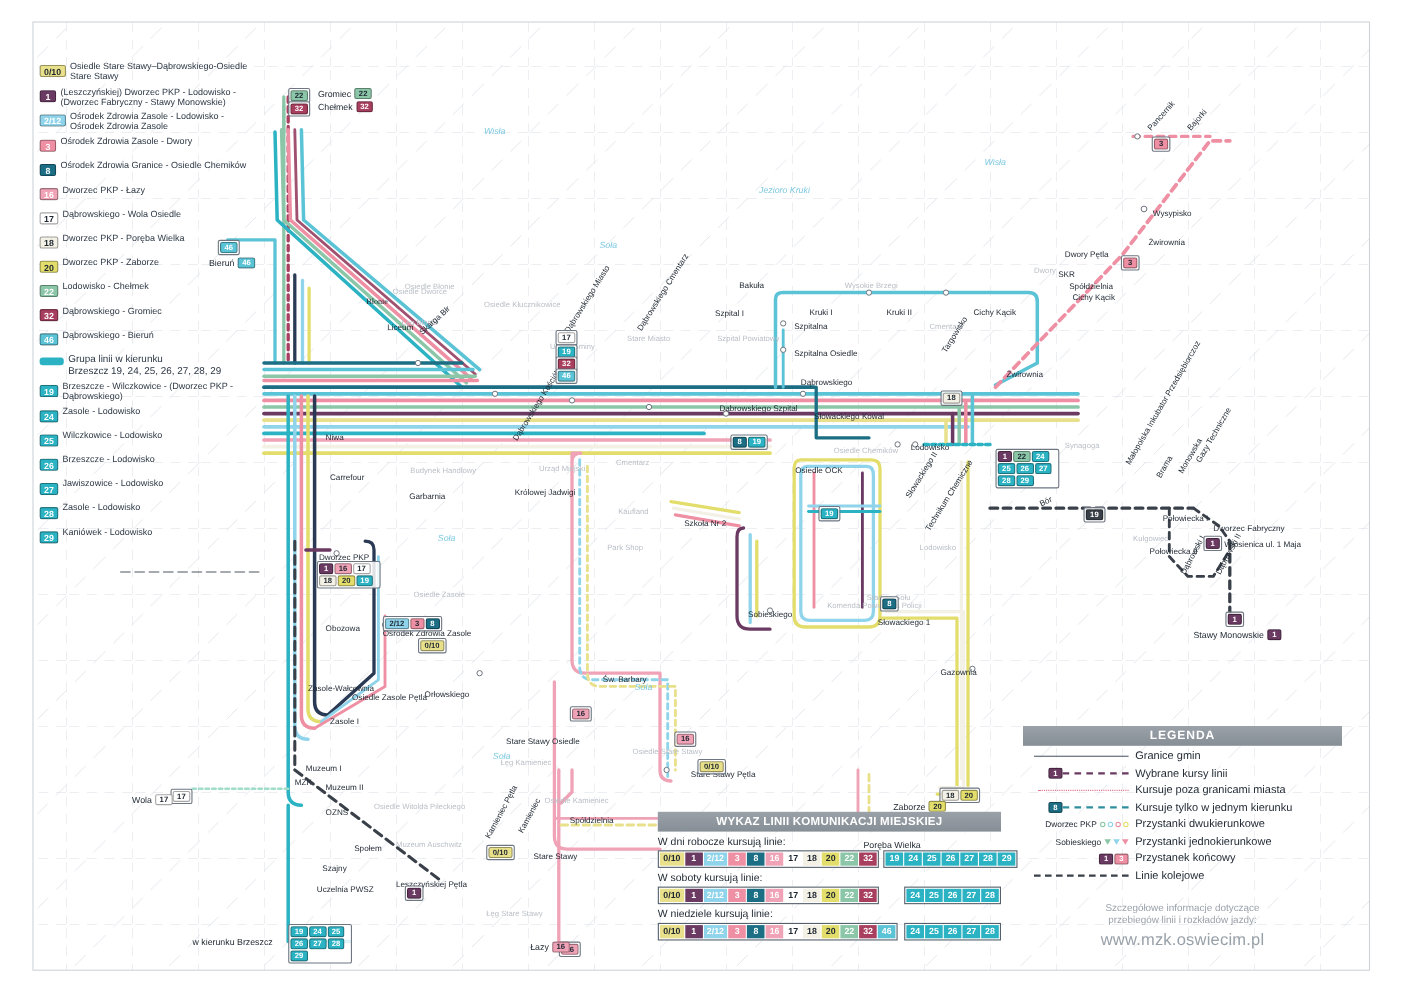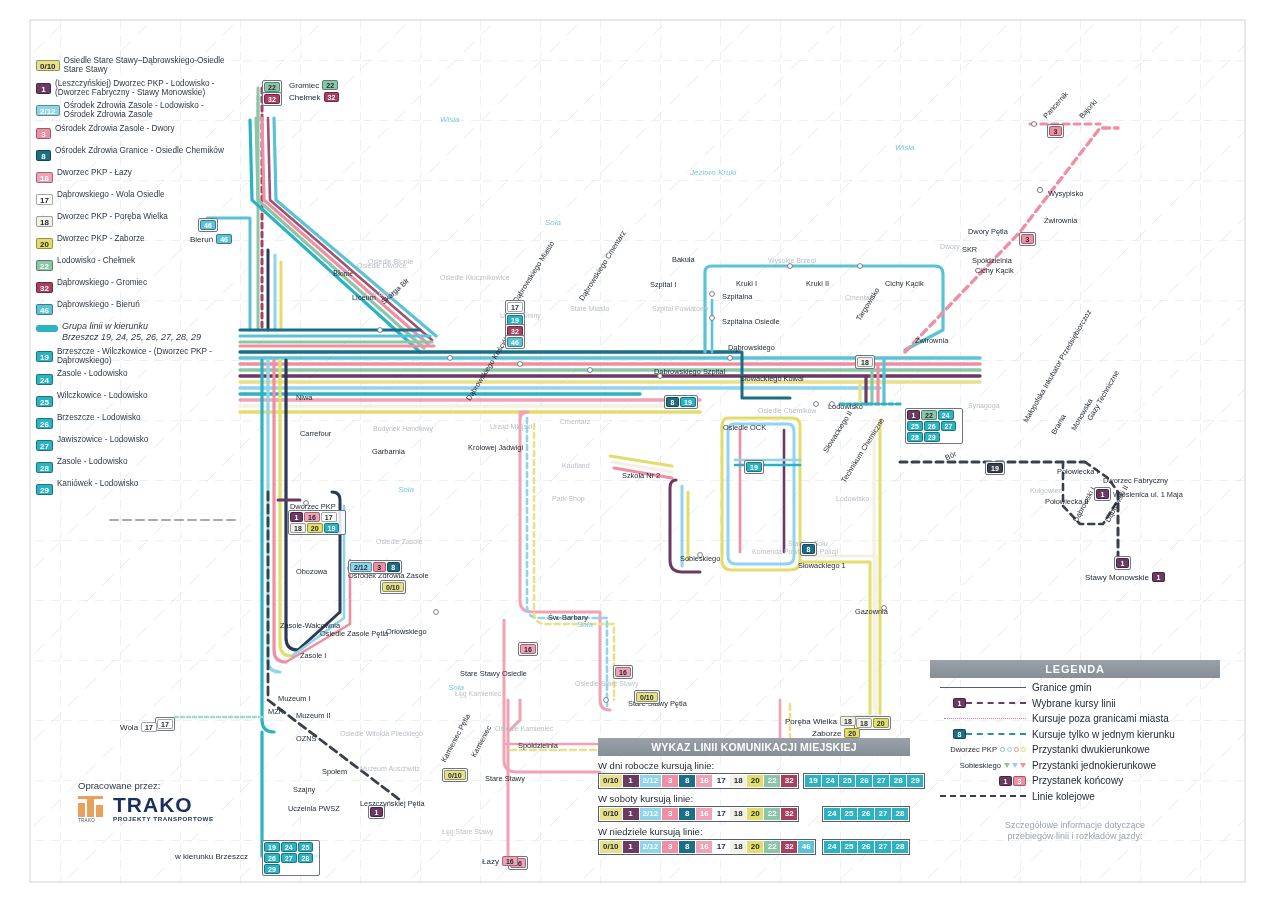--- a/index.html
+++ b/index.html
@@ -90,21 +90,21 @@
   }
   .badge.sm { height: 10px; line-height: 10px; font-size: 7px; min-width: 13px; }
 
   
   .group-swatch {
     width: 22px; height: 7px;
     background: #2bb3c4;
     border-radius: 3px;
     margin-top: 4px;
   }
-  .group-desc { font-size: 9px; line-height: 11px; color: #2d3845; font-style: italic; }
+  .group-desc { font-size: 9px; line-height: 11px; color: #2d3845; }
 
   
   .map-svg { position: absolute; left: 0; top: 0; }
 
   
   .stop-label {
     position: absolute;
     font-size: 7.4px;
     color: #1d2630;
     white-space: nowrap;
@@ -745,21 +745,21 @@
         <span class="badge sm" style="background: rgb(255, 255, 255); color: rgb(29, 38, 48);">17</span>
       </div>
       <div style="position: absolute; left: 482px; top: 856px; display: flex; align-items: center; gap: 3px;">
         <span class="dir-label" style="position: static;">Łazy</span>
         <span class="badge sm" style="background: rgb(240, 162, 182); color: rgb(29, 38, 48);">16</span>
       </div>
       <div style="position: absolute; left: 175px; top: 852px; display: flex; align-items: center; gap: 3px;">
         <span class="dir-label" style="position: static;">w kierunku Brzeszcz</span>
       </div>
       <div style="position: absolute; left: 785px; top: 716px; display: flex; align-items: center; gap: 3px;">
-        <span class="dir-label" style="position: static;">Poręba Wielka</span>
+        <span class="dir-label" style="position: static; margin-top: 48px;">Poręba Wielka</span>
         <span class="badge sm" style="background: rgb(243, 240, 230); color: rgb(29, 38, 48);">18</span>
       </div>
       <div style="position: absolute; left: 812px; top: 728px; display: flex; align-items: center; gap: 3px;">
         <span class="dir-label" style="position: static;">Zaborze</span>
         <span class="badge sm" style="background: rgb(227, 222, 107); color: rgb(29, 38, 48);">20</span>
       </div>
       <div style="position: absolute; left: 1085px; top: 572px; display: flex; align-items: center; gap: 3px;">
         <span class="dir-label" style="position: static;">Stawy Monowskie</span>
         <span class="badge sm" style="background: rgb(107, 58, 99); color: rgb(255, 255, 255);">1</span>
       </div>
@@ -909,32 +909,17 @@
             <div class="railline"></div>
           </div>
           <div class="leg-text">Linie kolejowe</div>
         </div>
       </div>
   </div>
 
   <div class="info-note">
     <span class="ln">Szczegółowe informacje dotyczące</span>
     <span class="ln">przebiegów linii i rozkładów jazdy:</span>
+    <span class="url">www.mzk.oswiecim.pl</span>
   </div>
 
-  <div class="credit">
-    <div class="prep">Opracowane przez:</div>
-    <div class="logo-row">
-      <div class="logo-mark">
-        <div class="top"></div>
-        <div class="bar b1"></div>
-        <div class="bar b2"></div>
-        <div class="bar b3"></div>
-        <div class="tiny">TRAKO</div>
-      </div>
-      <div class="logo-txt">
-        <div class="big">TRAKO</div>
-        <div class="sub">PROJEKTY TRANSPORTOWE</div>
-      </div>
-    </div>
-  </div>
 
 </div>
 
 </body></html>

